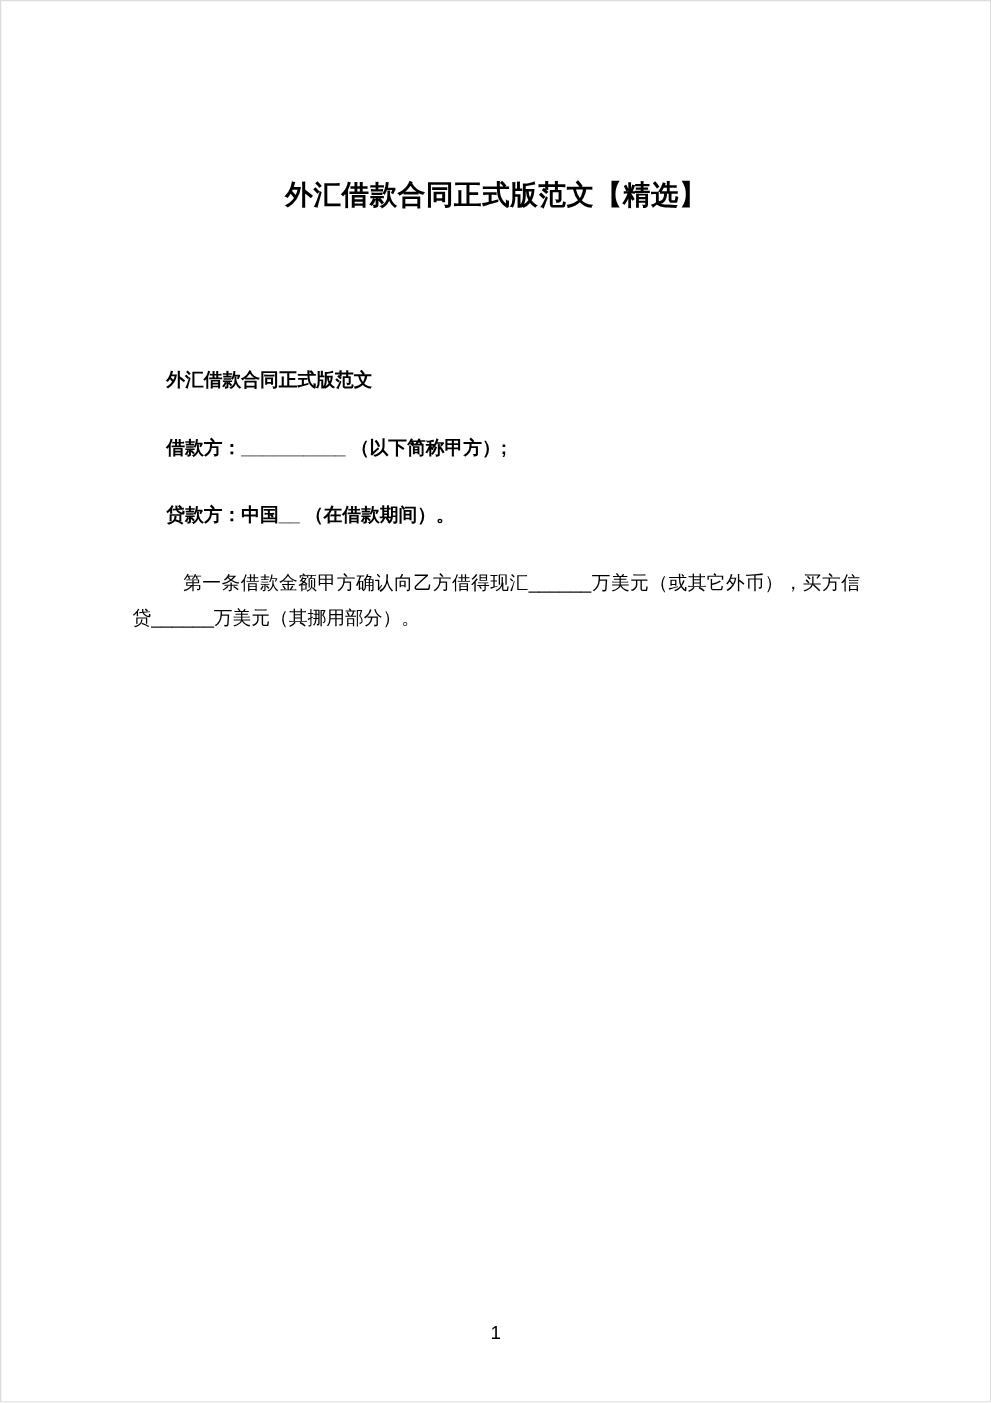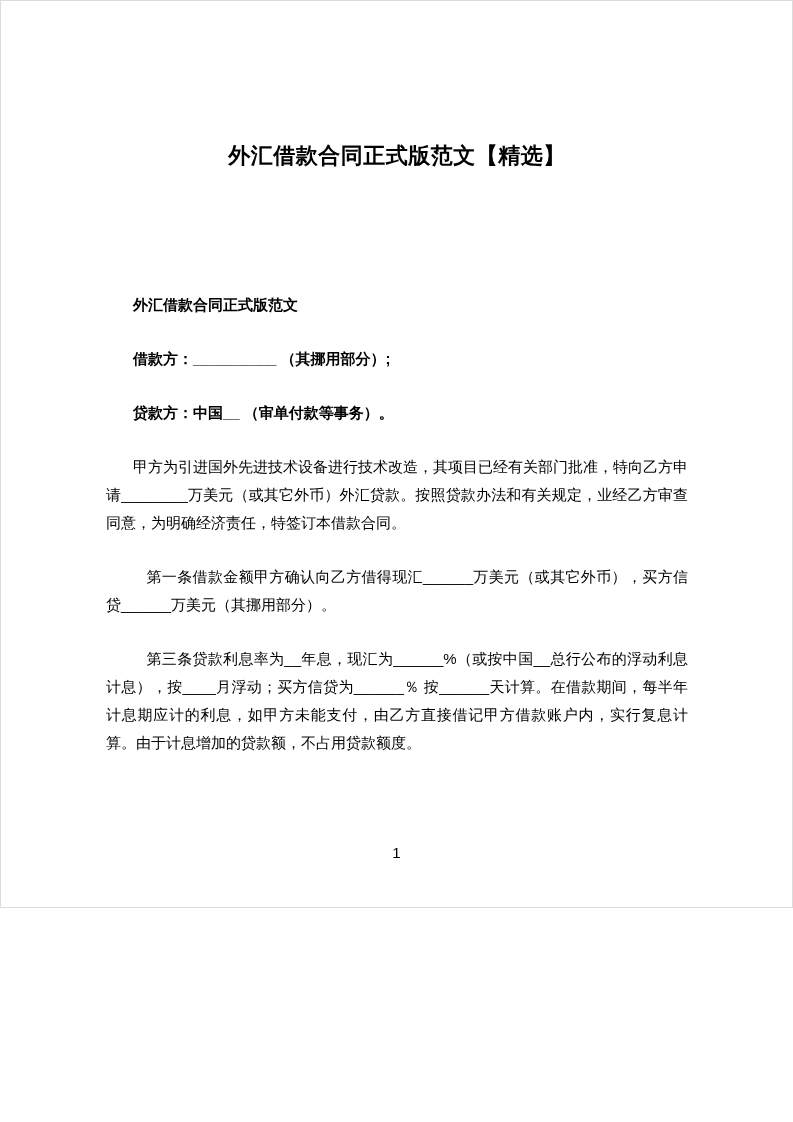--- a/index.html
+++ b/index.html
@@ -3,21 +3,21 @@
 <meta charset="utf-8">
 <style>
   html, body {
     margin: 0;
     padding: 0;
     background: #ffffff;
   }
   .page {
     position: relative;
     width: 793px;
-    height: 908px;
+    height: 1122px;
     margin: 0 auto;
     background: #ffffff;
     border: 1px solid #dcdcdc;
     box-sizing: border-box;
     padding: 140px 104px 0 105px;
     font-family: "Liberation Sans", sans-serif;
     color: #000000;
     overflow: hidden;
   }
   .doc-title {
@@ -59,29 +59,27 @@
 <body>
 
 <div class="page">
 
   <h1 class="doc-title">外汇借款合同正式版范文【精选】</h1>
 
   <div class="doc-content">
 
     <p class="para bold">外汇借款合同正式版范文</p>
 
-    <p class="para bold">借款方：__________ （其挪用部分）;</p>
+    <p class="para bold">借款方：__________ （以下简称甲方）;</p>
 
-    <p class="para bold">贷款方：中国__ （审单付款等事务）。</p>
+    <p class="para bold">贷款方：中国__ （在借款期间）。</p>
 
-    <p class="para">甲方为引进国外先进技术设备进行技术改造，其项目已经有关部门批准，特向乙方申请________万美元（或其它外币）外汇贷款。按照贷款办法和有关规定，业经乙方审查同意，为明确经济责任，特签订本借款合同。</p>
 
     <p class="para indent-lg">第一条借款金额甲方确认向乙方借得现汇______万美元（或其它外币），买方信贷______万美元（其挪用部分）。</p>
 
 
-    <p class="para indent-lg">第三条贷款利息率为__年息，现汇为______%（或按中国__总行公布的浮动利息计息），按____月浮动；买方信贷为______％ 按______天计算。在借款期间，每半年计息期应计的利息，如甲方未能支付，由乙方直接借记甲方借款账户内，实行复息计算。由于计息增加的贷款额，不占用贷款额度。</p>
 
 
   </div>
 
   <div class="page-number">1</div>
 
 </div>
 
 </body></html>

